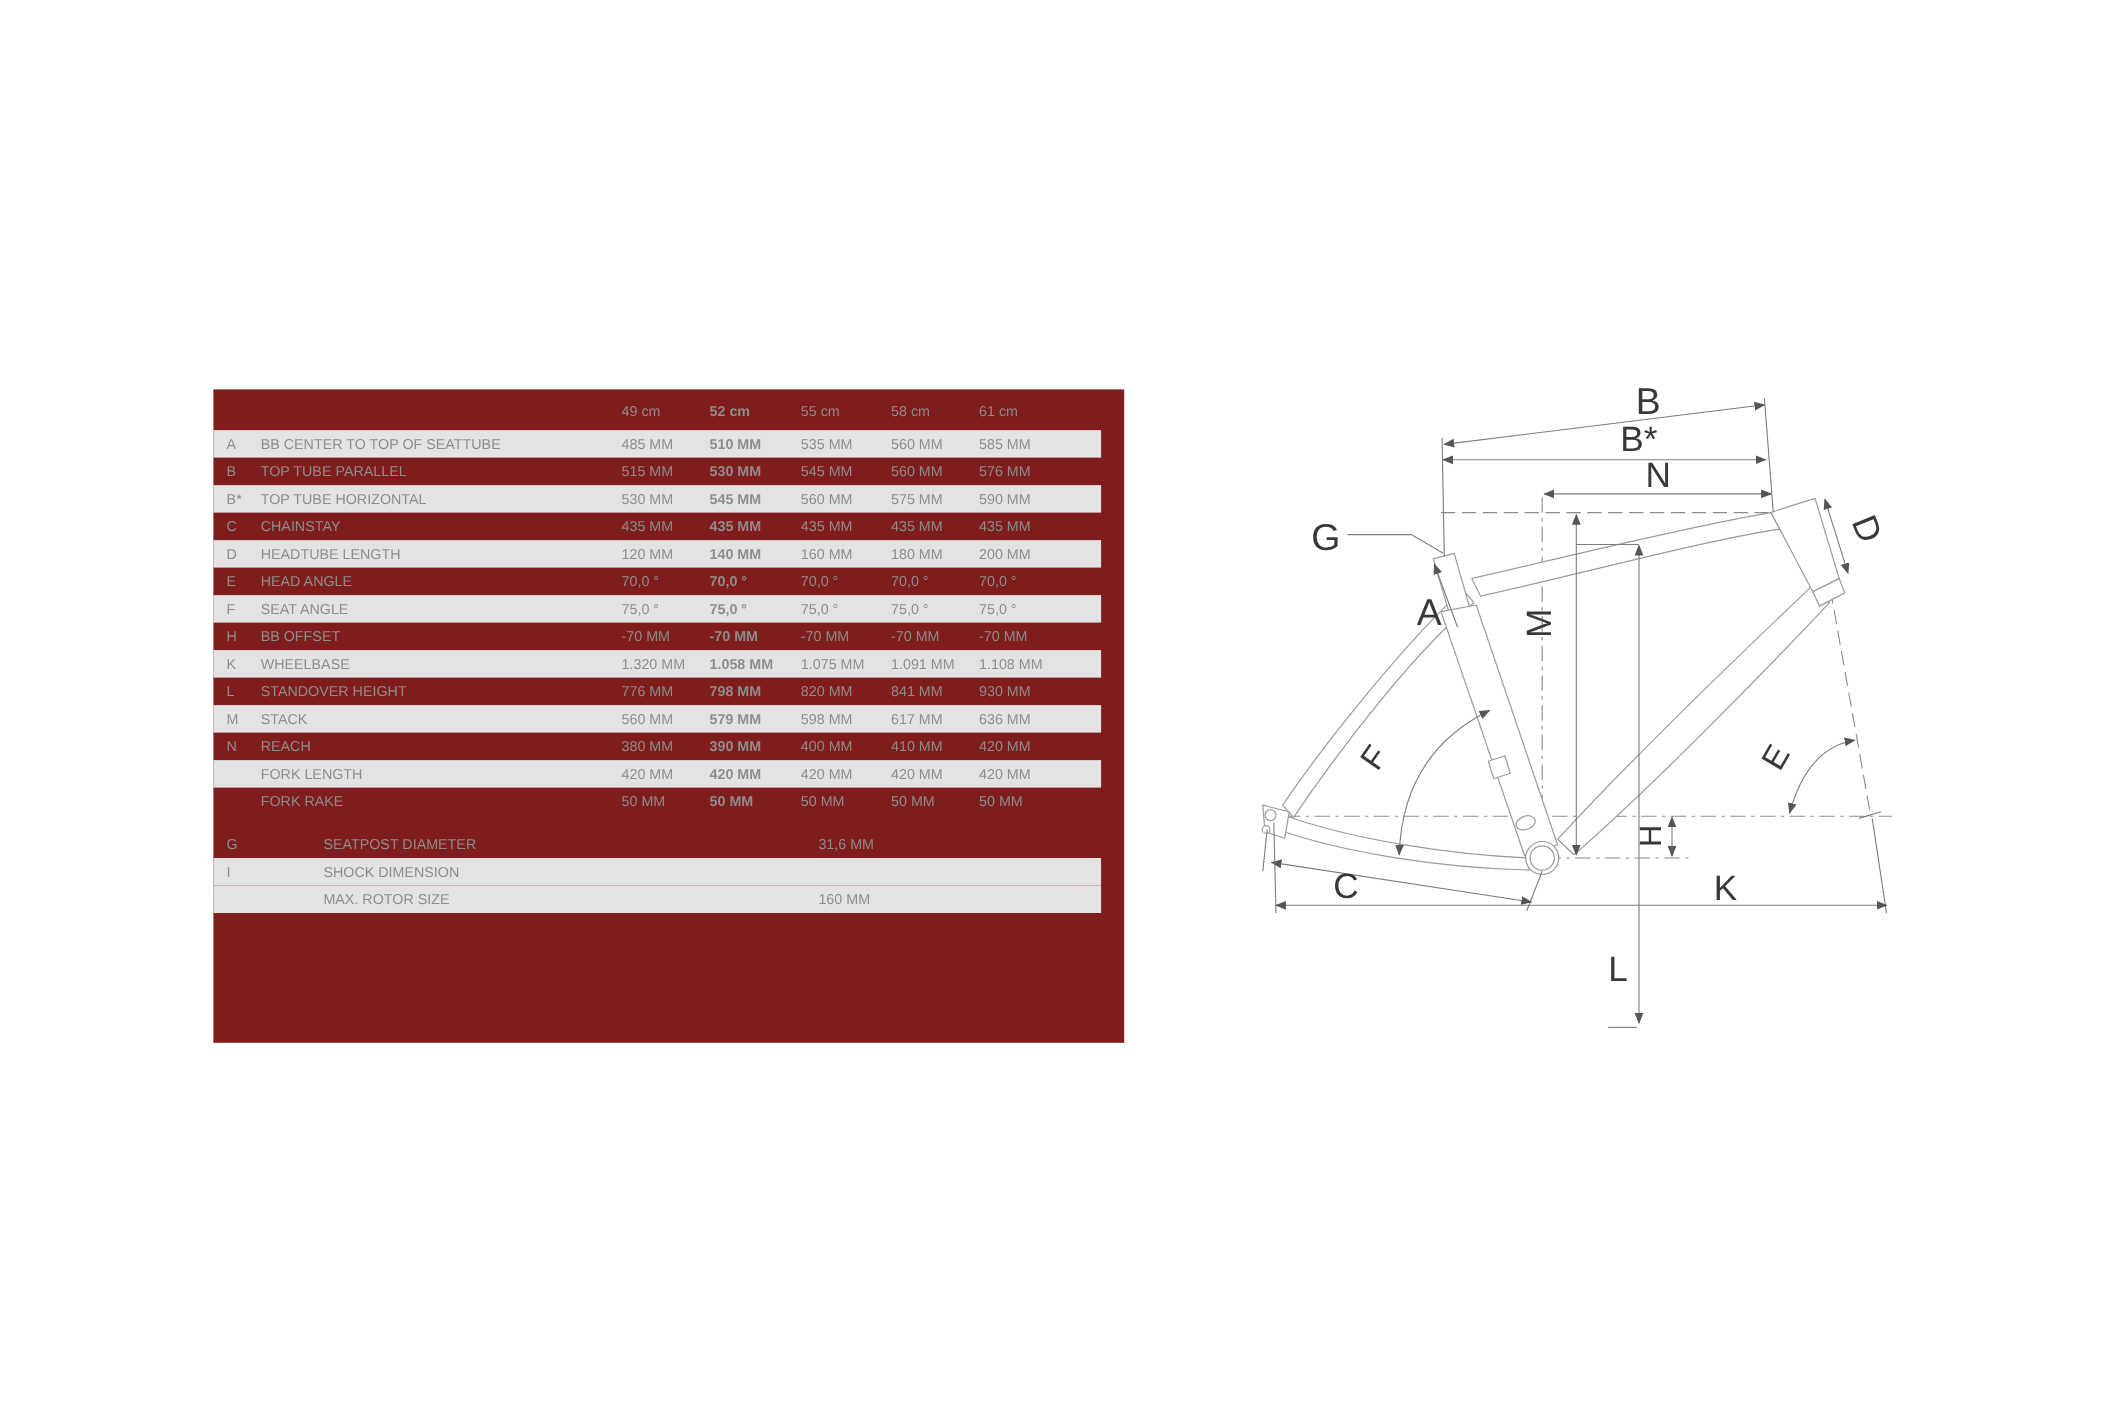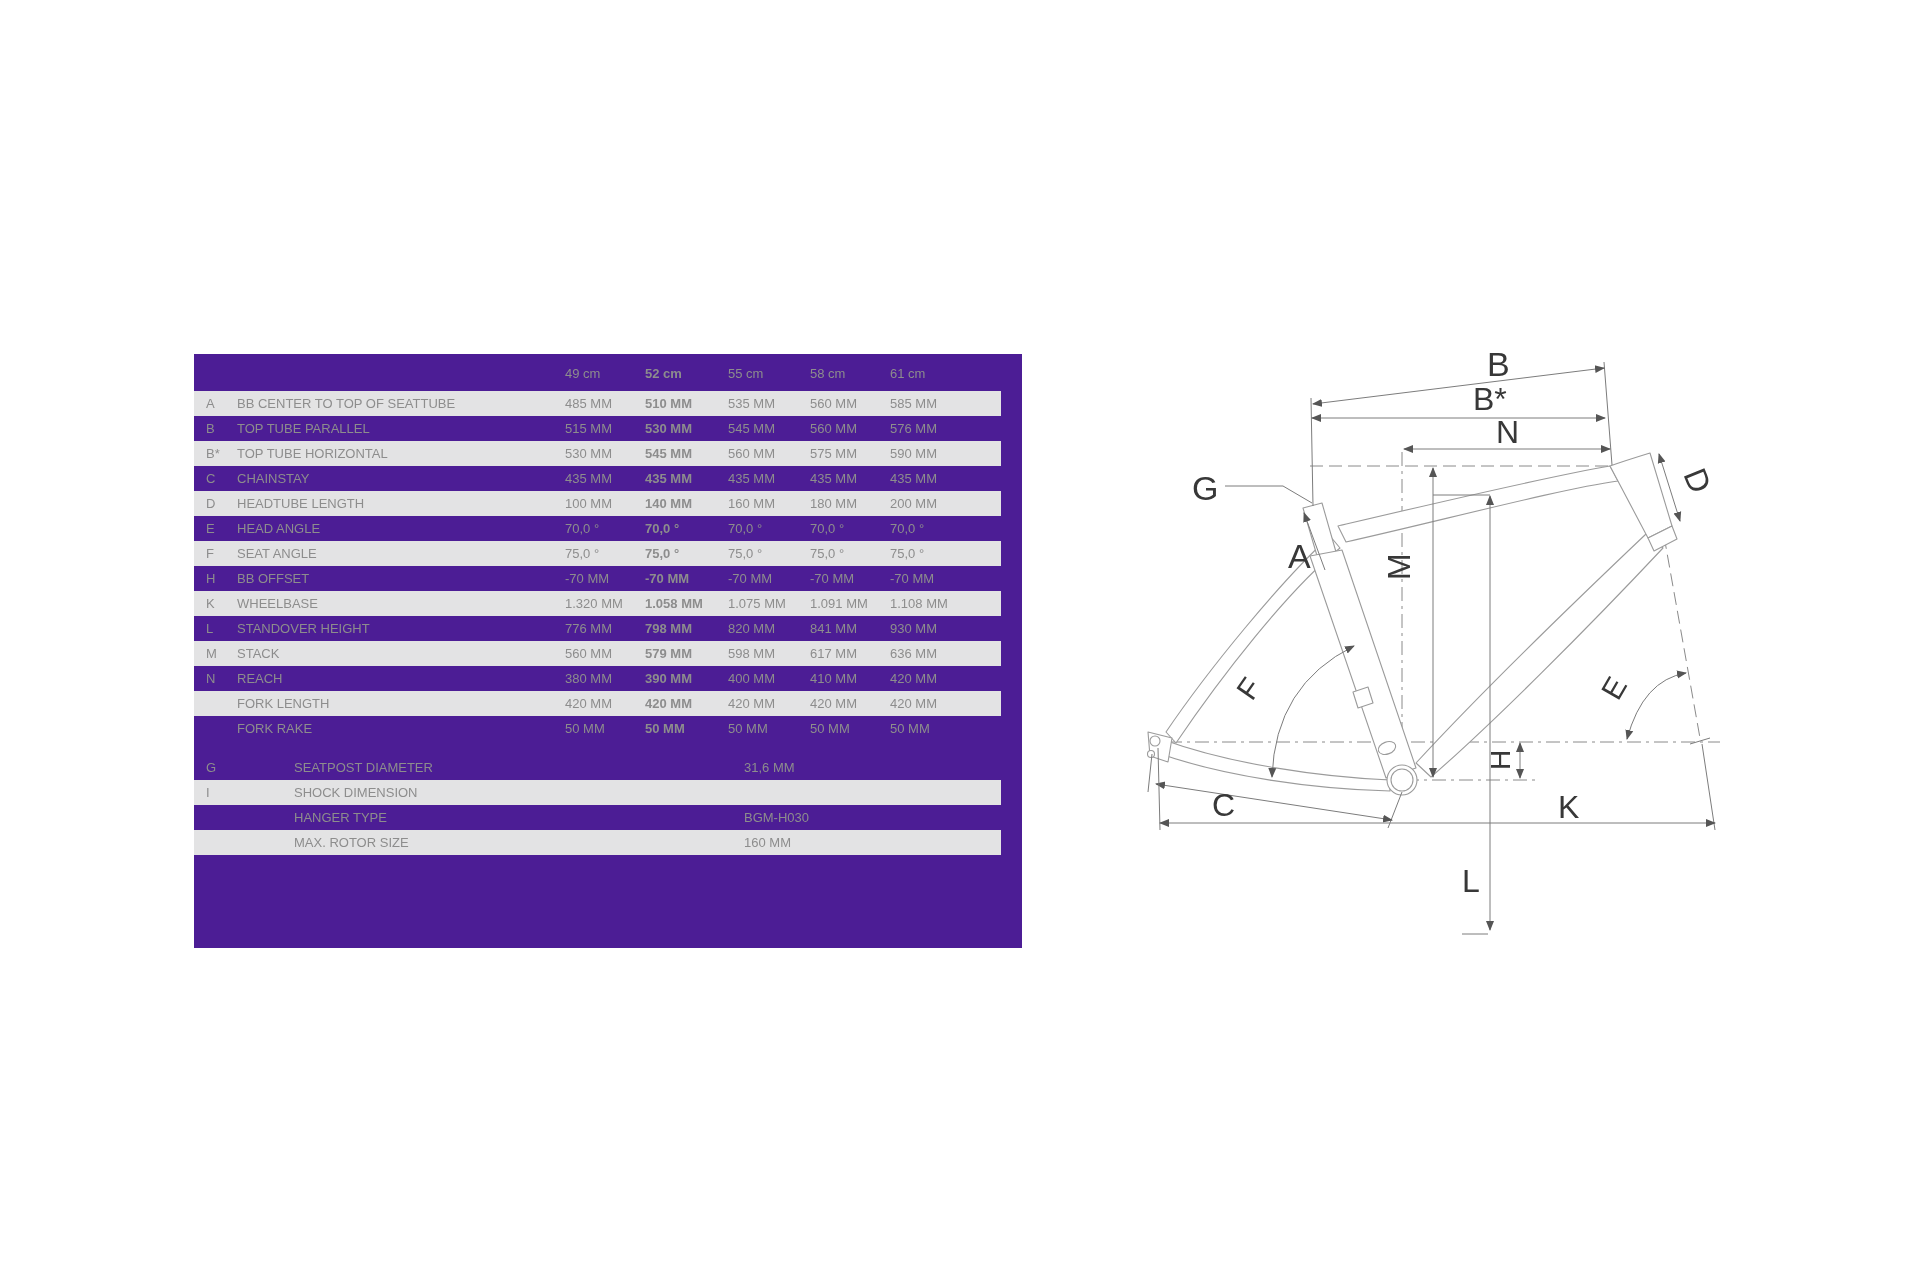--- a/index.html
+++ b/index.html
@@ -1,19 +1,19 @@
 <!DOCTYPE html>
 <html><head>
 <meta charset="utf-8">
 <style>
   * { margin:0; padding:0; box-sizing:border-box; }
   html,body { width:1920px; height:1280px; background:#ffffff; font-family:"Liberation Sans", sans-serif; overflow:hidden; }
 
   
-  .panel { position:absolute; left:194px; top:354px; width:828px; height:594px; background:#4c1d95; }
+  .panel { position:absolute; left:194px; top:354px; width:828px; height:594px; background:#7f1d1d; }
   .thead { position:relative; height:37px; }
   .thead span { position:absolute; top:12px; font-size:13px; color:#8d8d8d; white-space:nowrap; }
   .trow { position:relative; height:25px; margin-right:21px; font-size:13px; color:#8d8d8d; }
   .trow.alt { background:#e3e3e4; }
   .trow span { position:absolute; top:0; line-height:25px; white-space:nowrap; }
   .cl   { left:12px;  width:26px; }
   .clab { left:43px; }
   .v0 { left:371px; } .v1 { left:451px;font-weight:bold; } .v2 { left:534px; } .v3 { left:616px; } .v4 { left:696px; }
   .gap { height:14px; }
   .spec .clab { left:100px; }
@@ -72,21 +72,21 @@
       <span class="clab">CHAINSTAY</span>
       <span class="v0">435 MM</span>
       <span class="v1">435 MM</span>
       <span class="v2">435 MM</span>
       <span class="v3">435 MM</span>
       <span class="v4">435 MM</span>
     </div>
   <div class="trow alt">
       <span class="cl">D</span>
       <span class="clab">HEADTUBE LENGTH</span>
-      <span class="v0">100 MM</span>
+      <span class="v0">120 MM</span>
       <span class="v1">140 MM</span>
       <span class="v2">160 MM</span>
       <span class="v3">180 MM</span>
       <span class="v4">200 MM</span>
     </div>
   <div class="trow">
       <span class="cl">E</span>
       <span class="clab">HEAD ANGLE</span>
       <span class="v0">70,0 °</span>
       <span class="v1">70,0 °</span>
@@ -171,25 +171,20 @@
 
   <div class="trow spec">
       <span class="cl">G</span>
       <span class="clab">SEATPOST DIAMETER</span>
       <span class="sv">31,6 MM</span>
     </div>
   <div class="trow spec alt">
       <span class="cl">I</span>
       <span class="clab">SHOCK DIMENSION</span>
       <span class="sv"></span>
-    </div>
-  <div class="trow spec">
-      <span class="cl"></span>
-      <span class="clab">HANGER TYPE</span>
-      <span class="sv">BGM-H030</span>
     </div>
   <div class="trow spec alt">
       <span class="cl"></span>
       <span class="clab">MAX. ROTOR SIZE</span>
       <span class="sv">160 MM</span>
     </div>
 </div>
 
 <div class="diagram">
 <svg width="700" height="640" viewBox="0 0 700 640">

